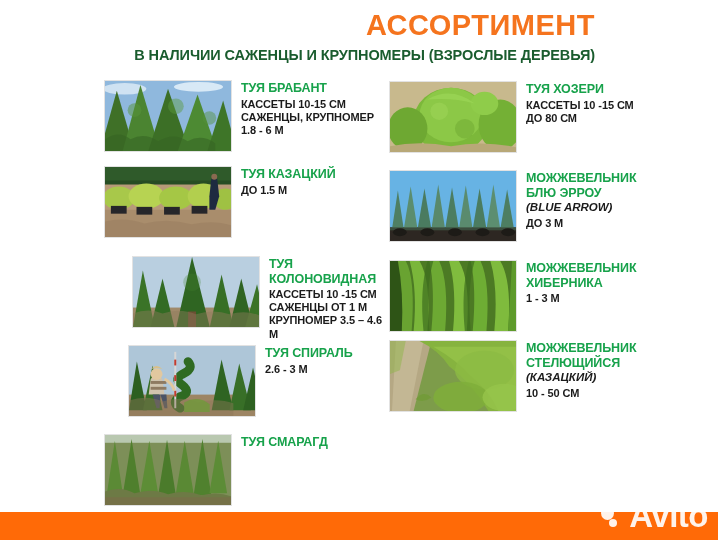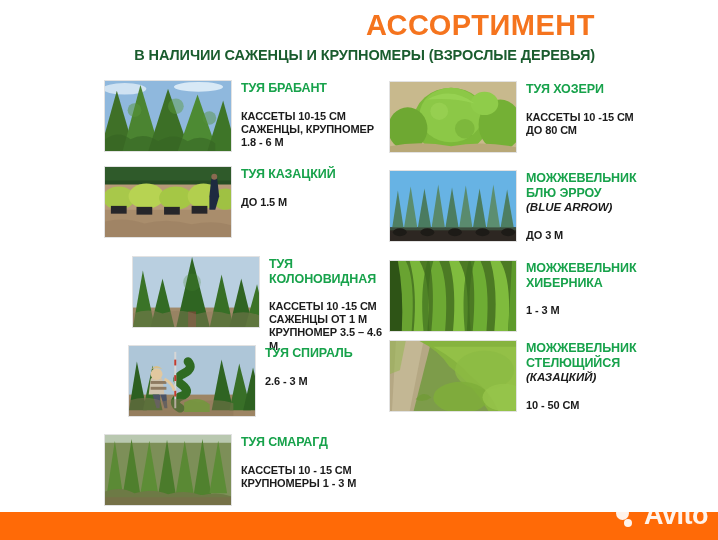--- a/index.html
+++ b/index.html
@@ -91,21 +91,21 @@
     font-size: 12.5px;
     line-height: 14.5px;
     white-space: pre-line;
     letter-spacing: -0.1px;
   }
   .spec {
     color: #1b1b1b;
     font-weight: bold;
     font-size: 11px;
     line-height: 13.2px;
-    margin-top: 14px;
+    margin-top: 2px;
     white-space: pre-line;
     letter-spacing: -0.1px;
   }
   .latin {
     color: #1b1b1b;
     font-weight: bold;
     font-style: italic;
     font-size: 11.5px;
     line-height: 13.5px;
     margin-top: 1px;
@@ -133,21 +133,21 @@
   .wm-dots i {
     position: absolute;
     display: block;
     border-radius: 50%;
     background: #ffffff;
   }
   .wm-d1 { width: 13px; height: 14px; left: 0;   top: 4px;  }
   .wm-d2 { width: 7px;  height: 7px;  left: 14px; top: 1px; }
   .wm-d3 { width: 8px;  height: 8px;  left: 8px;  top: 17px; }
   .wm-text {
-    font-size: 27px;
+    font-size: 33px;
     font-weight: bold;
     color: #ffffff;
     line-height: 27px;
     letter-spacing: -0.5px;
   }
 </style>
 </head>
 <body>
 
 <div class="page">
@@ -282,22 +282,20 @@
             <path d="M54 62 L63 5 L72 62 Z" fill="#4b7b2b"></path>
             <path d="M72 60 L81 6 L90 60 Z" fill="#5a8934"></path>
             <path d="M90 62 L99 4 L108 62 Z" fill="#50812e"></path>
             <path d="M106 60 L115 6 L124 60 Z" fill="#5c8c36"></path>
             <path d="M0 58 q16 -6 30 2 q18 -6 34 1 q18 -5 34 1 q16 -4 30 1 l0 12 l-128 0 Z" fill="#6d7a45"></path>
             <rect x="0" y="64" width="128" height="8" fill="#7b6a4a" opacity="0.6"></rect>
           </svg>
         </div>
         <div class="txt">
           <div class="name">ТУЯ СМАРАГД</div>
-          <div class="spec">КАССЕТЫ 10 - 15 СМ
-КРУПНОМЕРЫ 1 - 3 М</div>
         </div>
       </div>
 
     </div>
 
     <div class="col col-right">
 
       <div class="item" style="top:1px;">
         <div class="thumb">
           <svg viewBox="0 0 128 72" preserveAspectRatio="none" aria-hidden="true">

